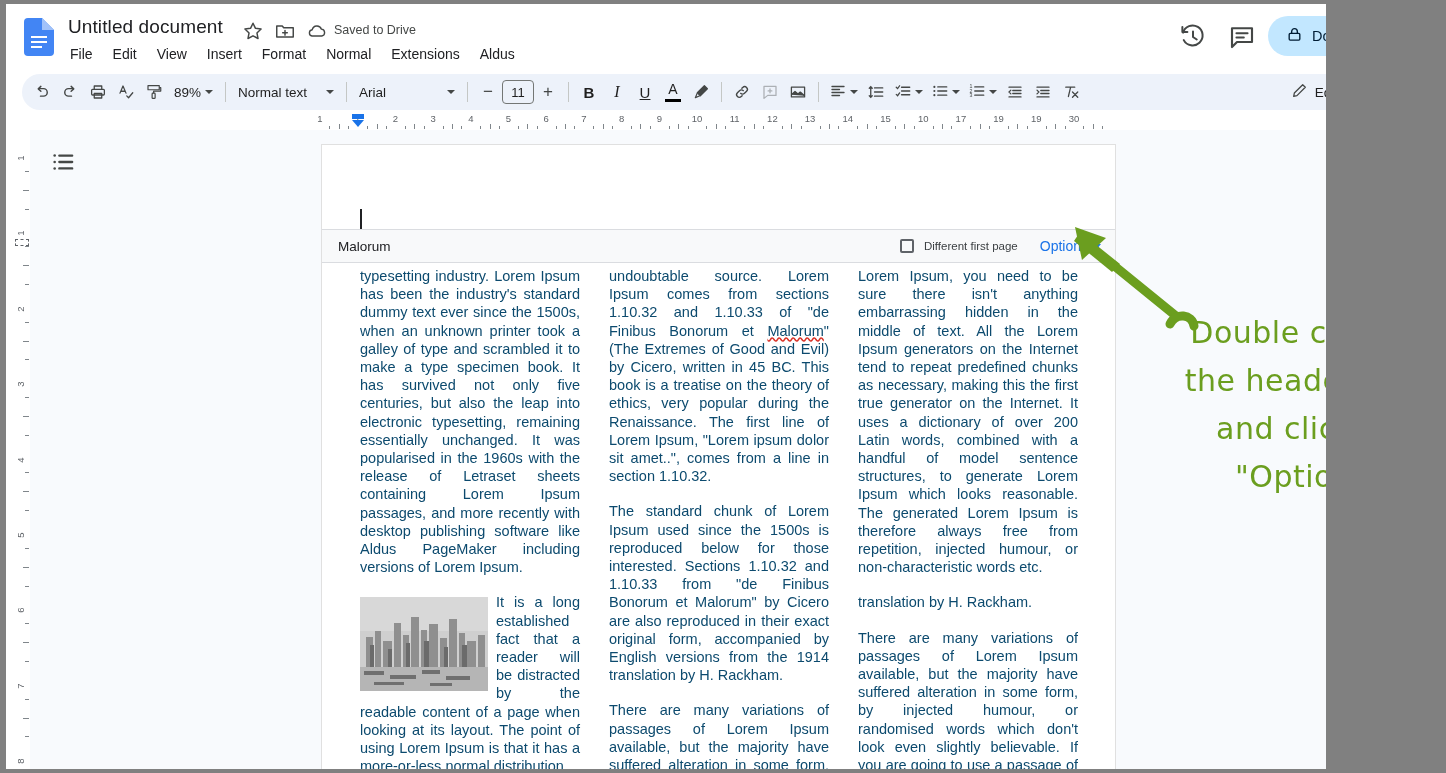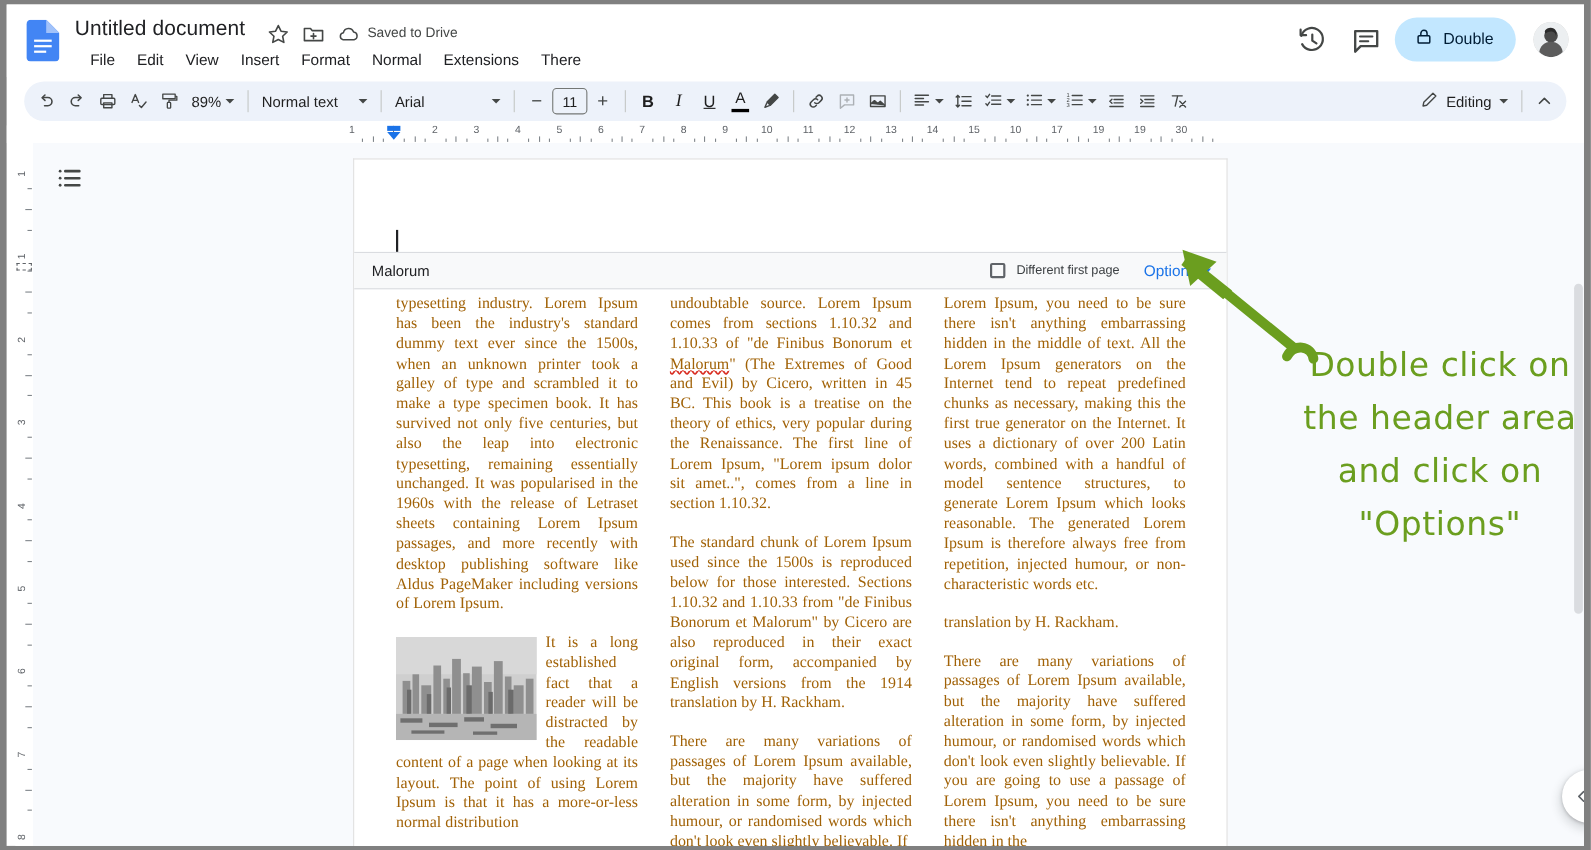--- a/index.html
+++ b/index.html
@@ -6,41 +6,41 @@
   html, body {
     margin: 0; padding: 0;
     width: 1446px; height: 773px;
     overflow: hidden;
     font-family: "Liberation Sans", sans-serif;
     background: #808080;
   }
   #app {
     position: absolute;
     left: 6px; top: 4px;
-    width: 1434px; height: 765px;
+    width: 1320px; height: 765px;
     background: #ffffff;
     overflow: hidden;
   }
 
   
   .titlebar { position: absolute; left:0; top:0; width: 1434px; height: 66px; background:#ffffff; }
   .doc-icon { position:absolute; left: 18px; top: 14px; width: 30px; height: 38px; }
   .doc-icon svg { display:block; }
   .doc-title {
     position:absolute; left: 62px; top: 12px;
     font-size: 19px; color:#202124; letter-spacing: .1px;
     white-space:nowrap;
   }
   .title-icon { position:absolute; top: 16px; width:22px; height:22px; color:#444746; }
   .ti-star { left: 236px; }
   .ti-move { left: 268px; }
   .ti-cloud { left: 300px; }
   .saved-text { position:absolute; left: 328px; top: 19px; font-size:12.5px; color:#444746; white-space:nowrap; }
 
-  .menubar { position:absolute; left: 66px; top: 39px; display:flex; gap: 0px; justify-content: center; }
+  .menubar { position:absolute; left: 54px; top: 39px; display:flex; gap: 0px; justify-content: center; }
   .menu-item {
     font-size: 14px; color:#202124; padding: 2px 10px; border-radius:4px;
     white-space:nowrap; cursor:pointer; line-height:18px;
   }
 
   .tb-right-icon { position:absolute; top:18px; width:30px; height:30px; color:#444746; cursor:pointer; }
   .tbr-history { left: 1172px; }
   .tbr-comment { left: 1221px; }
   .share-btn {
     position:absolute; left: 1262px; top: 12px; height: 40px;
@@ -136,25 +136,25 @@
 
   
   .doc-body {
     position:absolute; left: 38px; top: 122px; width: 718px; height: 578px;
     overflow:hidden;
     display:flex; gap: 29px;
   }
   .col { width: 220px; flex:none; }
   .col p {
     margin: 0 0 17px 0;
-    font-family: Liberation Serif, serif;
+    font-family: Liberation Sans, sans-serif;
     font-size: 14.5px;
     line-height: 18.2px;
     text-align: justify;
-    color: #a16207;
+    color: #0c4a6e;
     -webkit-hyphens: none; hyphens: none;
   }
   .sp-err {
     text-decoration: underline wavy #d93025;
     text-decoration-skip-ink: none;
   }
   .cityimg {
     float:left; width: 128px; height: 94px; margin: 4px 8px 2px 0;
     border: 0; overflow:hidden;
   }
@@ -218,21 +218,21 @@
     <div class="saved-text">Saved to Drive</div>
 
     <div class="menubar">
       <div class="menu-item">File</div>
       <div class="menu-item">Edit</div>
       <div class="menu-item">View</div>
       <div class="menu-item">Insert</div>
       <div class="menu-item">Format</div>
       <div class="menu-item">Normal</div>
       <div class="menu-item">Extensions</div>
-      <div class="menu-item">There</div>
+      <div class="menu-item">Aldus</div>
     </div>
 
     <div class="tb-right-icon tbr-history">
       <svg width="30" height="30" viewBox="0 0 24 24" fill="none" stroke="#444746" stroke-width="1.6" stroke-linecap="round" stroke-linejoin="round">
         <path d="M3.5 8V4M3.5 8h4"></path>
         <path d="M4 8.5A8 8 0 1 1 4.6 14.5"></path>
         <path d="M12 7.5V12l3 2"></path>
       </svg>
     </div>
     <div class="tb-right-icon tbr-comment">

